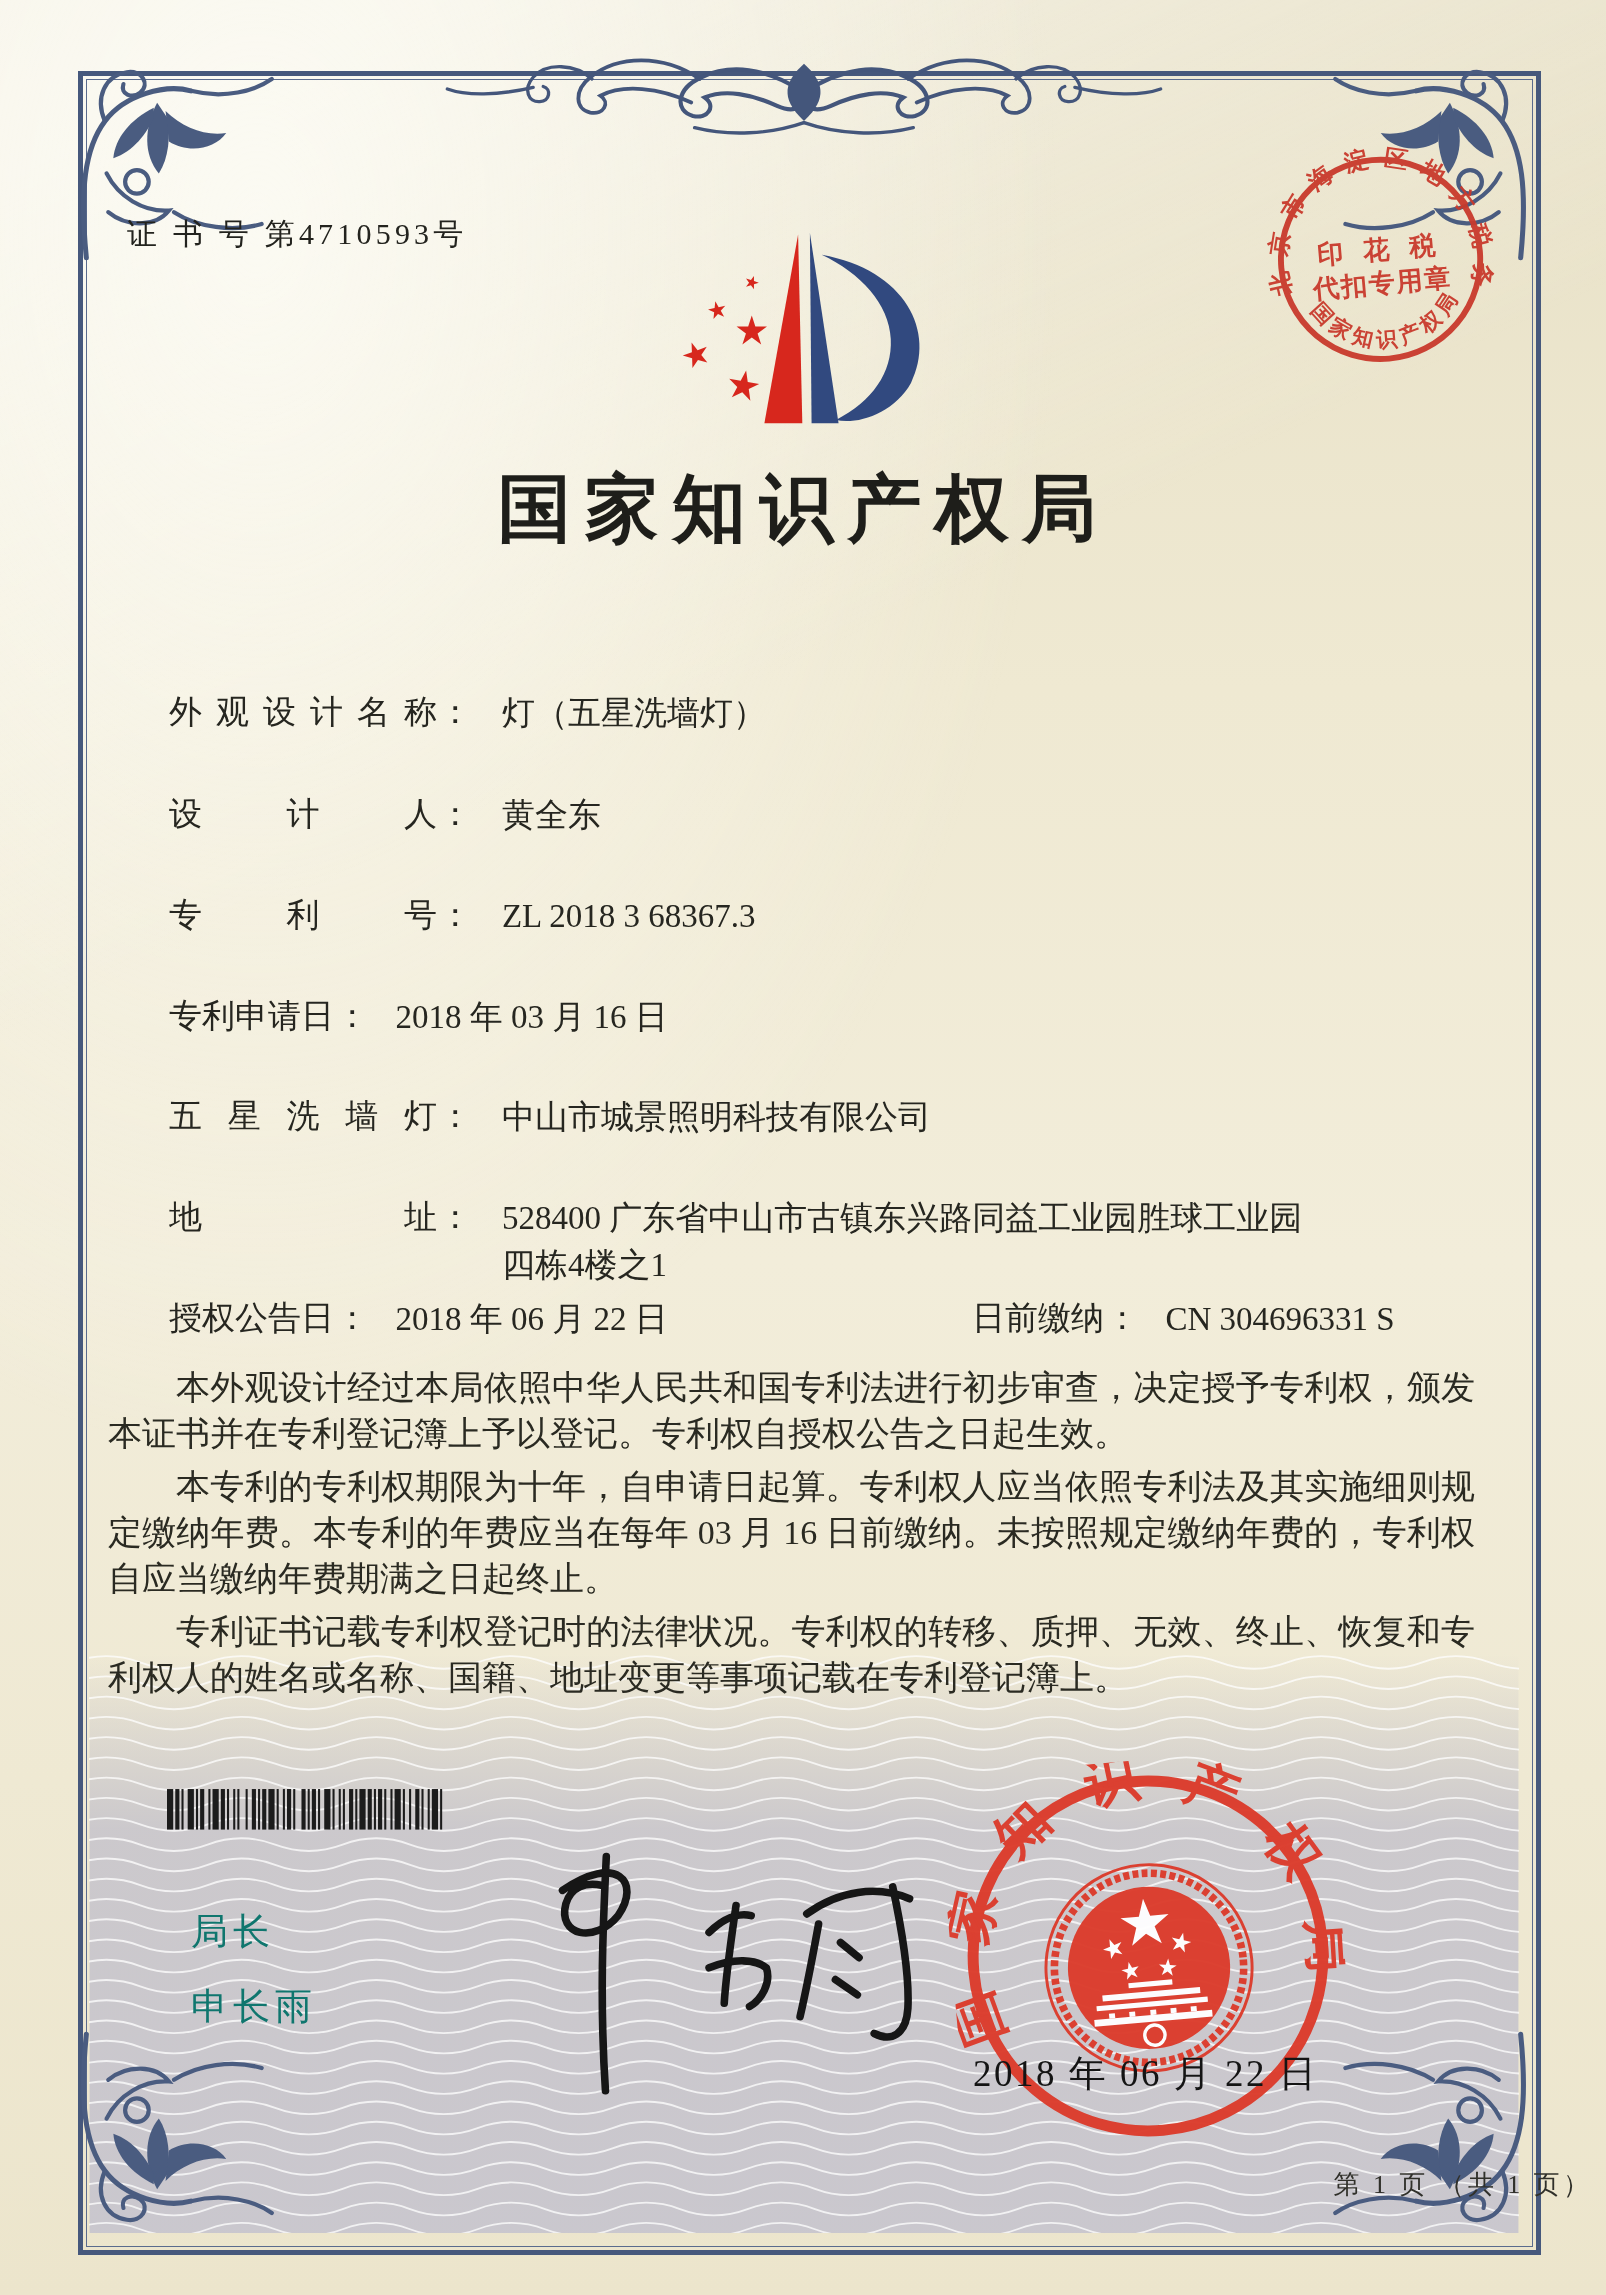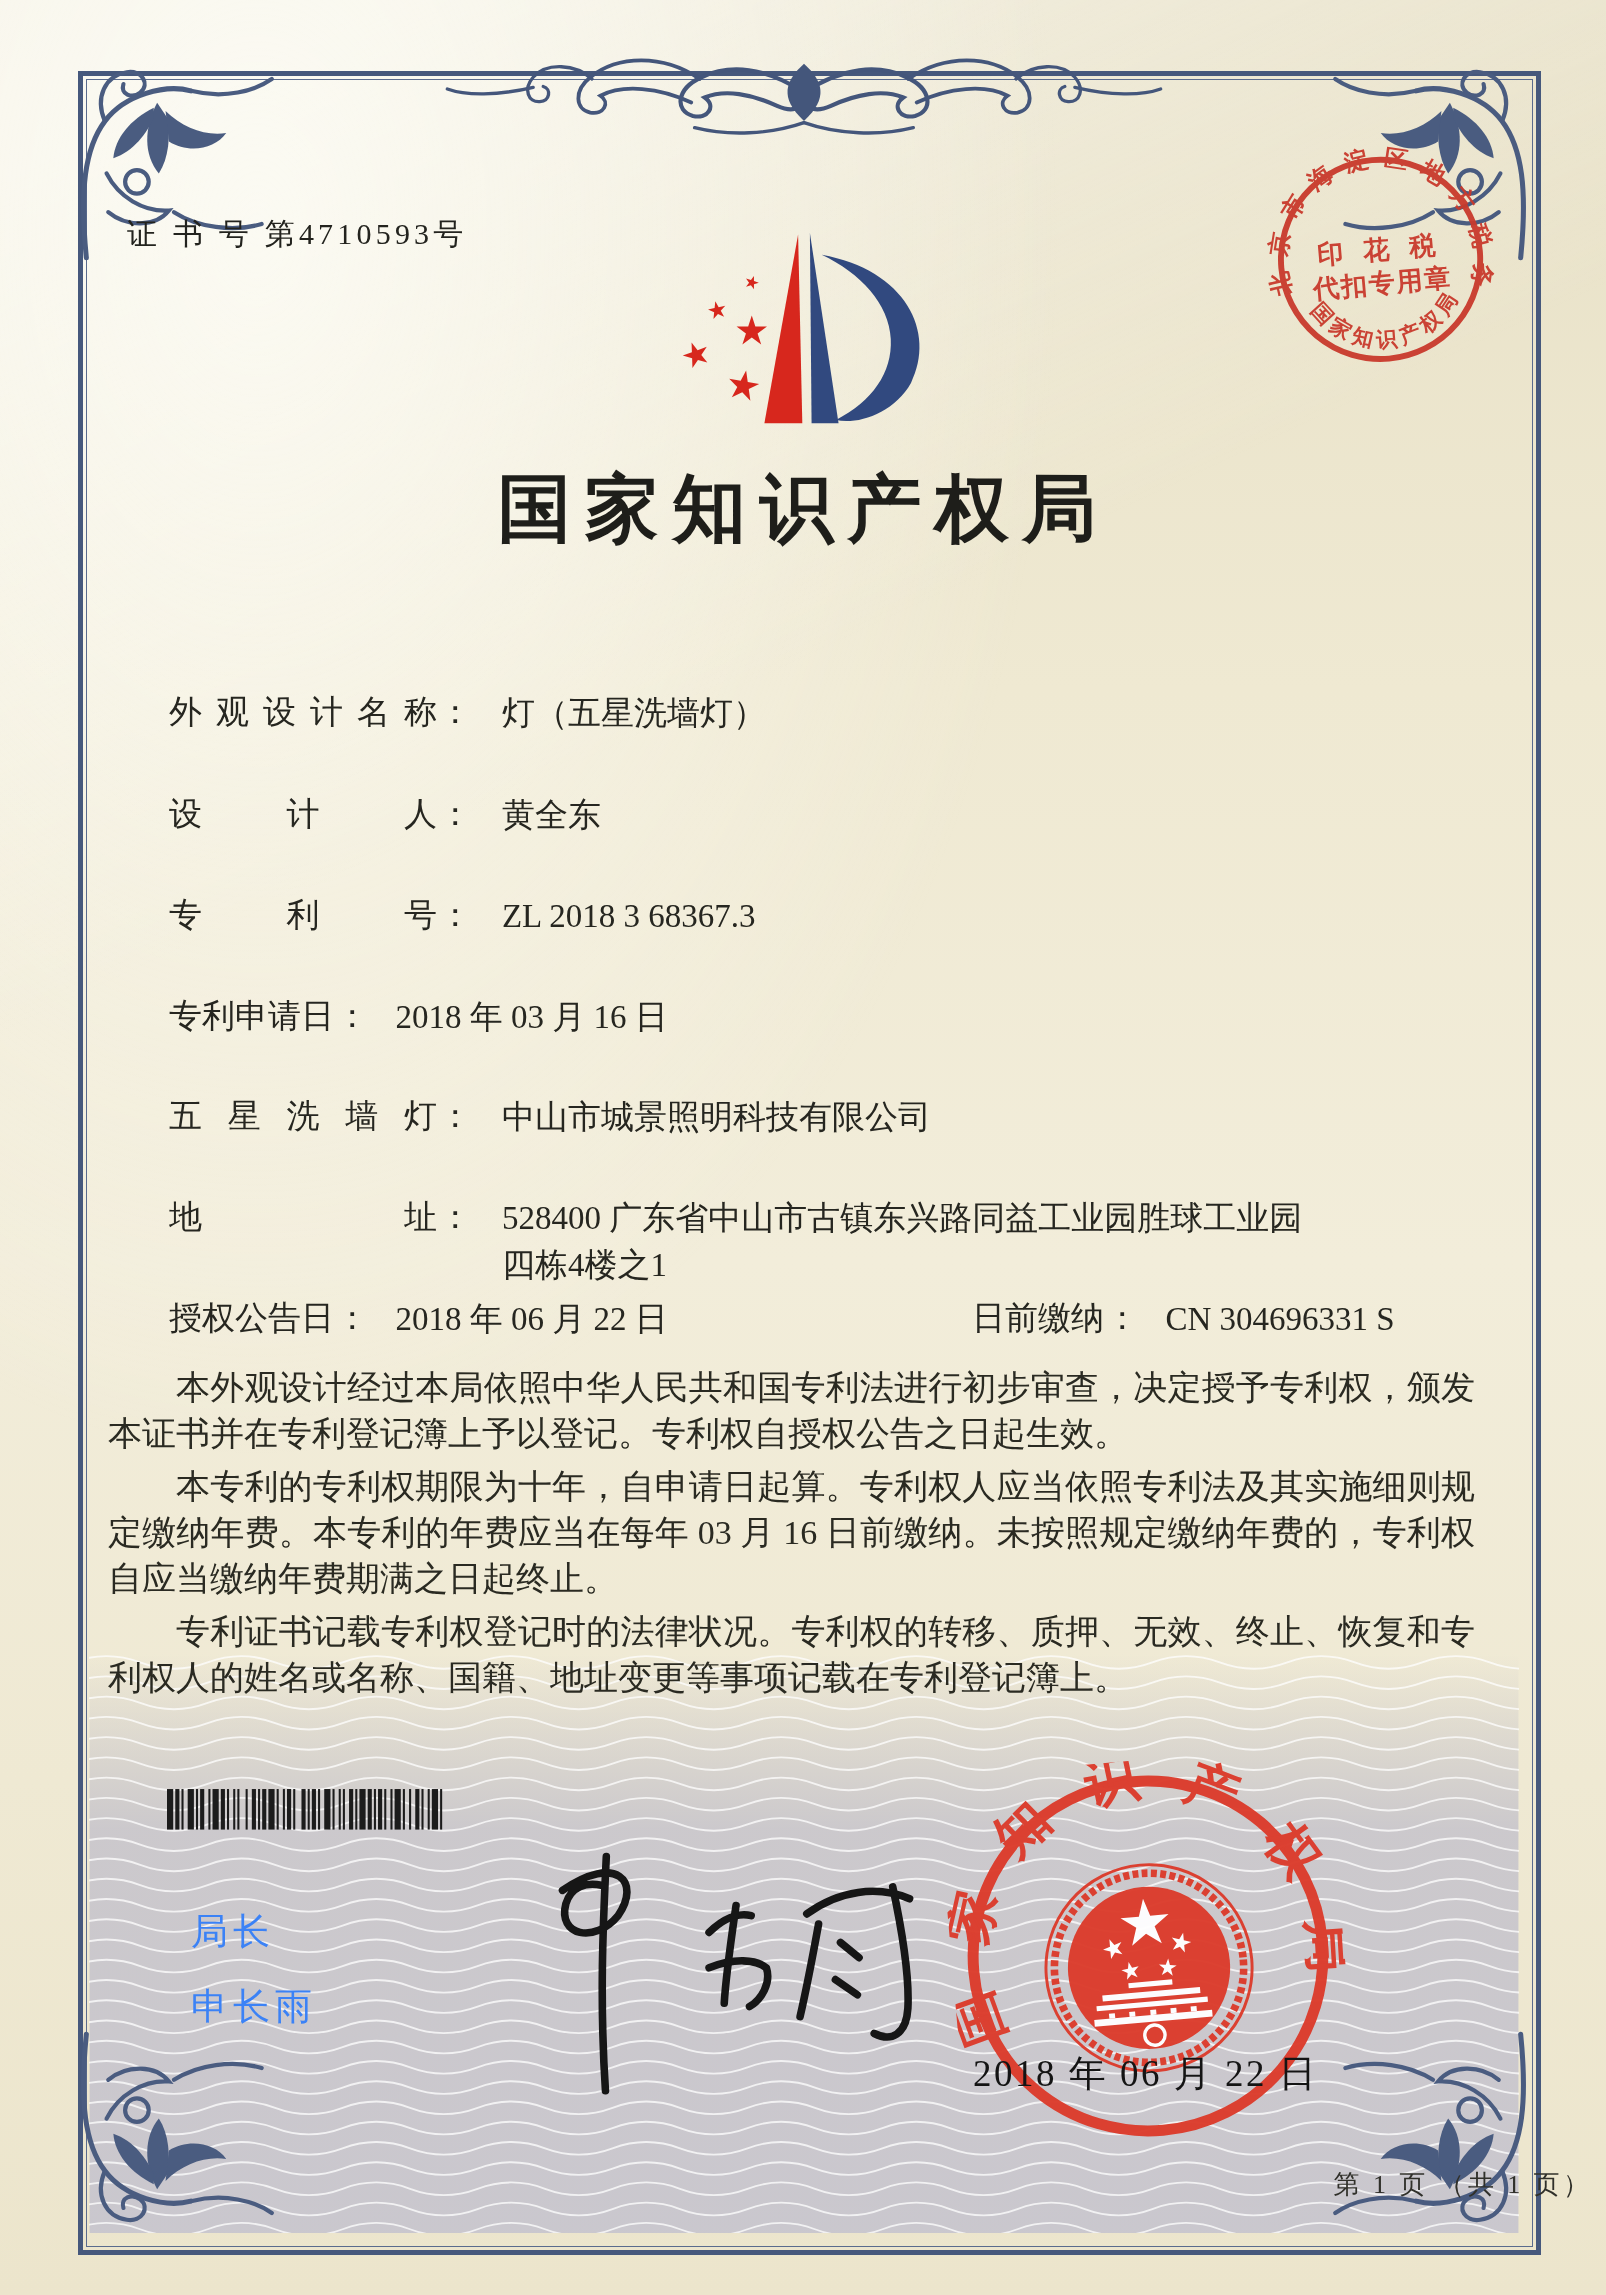--- a/index.html
+++ b/index.html
@@ -22,21 +22,21 @@
          letter-spacing:13.5px;color:#1e1e1a;z-index:5;}
   .field-row{left:169px;width:1317px;font-size:33px;color:#262620;z-index:5;white-space:nowrap;}
   .flabel{display:inline-block;width:268px;text-align:justify;text-align-last:justify;vertical-align:top;}
   .flabel.compact{width:auto;text-align:left;text-align-last:left;}
   .fcolon{display:inline-block;margin-left:1.7px;vertical-align:top;}
   .fvalue{display:inline-block;margin-left:22px;vertical-align:top;white-space:normal;line-height:47px;}
   .addr-val{max-width:928px;}
   .grant-right{position:absolute;left:803px;top:0;}
   .paras{left:108px;top:1365px;width:1367px;font-size:34px;line-height:46px;color:#2a2a22;z-index:5;}
   .paras p{margin:0 0 6.8px 0;text-indent:2em;text-align:justify;}
-  .signer{left:191px;font-size:37px;letter-spacing:5px;color:#3b82f6;z-index:5;}
+  .signer{left:191px;font-size:37px;letter-spacing:5px;color:#0f766e;z-index:5;}
   .seal-date{left:947px;top:2049px;width:397px;text-align:center;font-size:37px;
              letter-spacing:2.5px;color:#141414;z-index:6;white-space:nowrap;}
   .footer{left:14.3px;top:2167px;width:1578px;text-align:right;font-size:26px;
           letter-spacing:3.4px;color:#30302a;z-index:5;}
   .orn{z-index:4;}
   svg text{font-family:"Liberation Serif","DejaVu Serif",serif;}
 </style>
 </head>
 <body>
 

